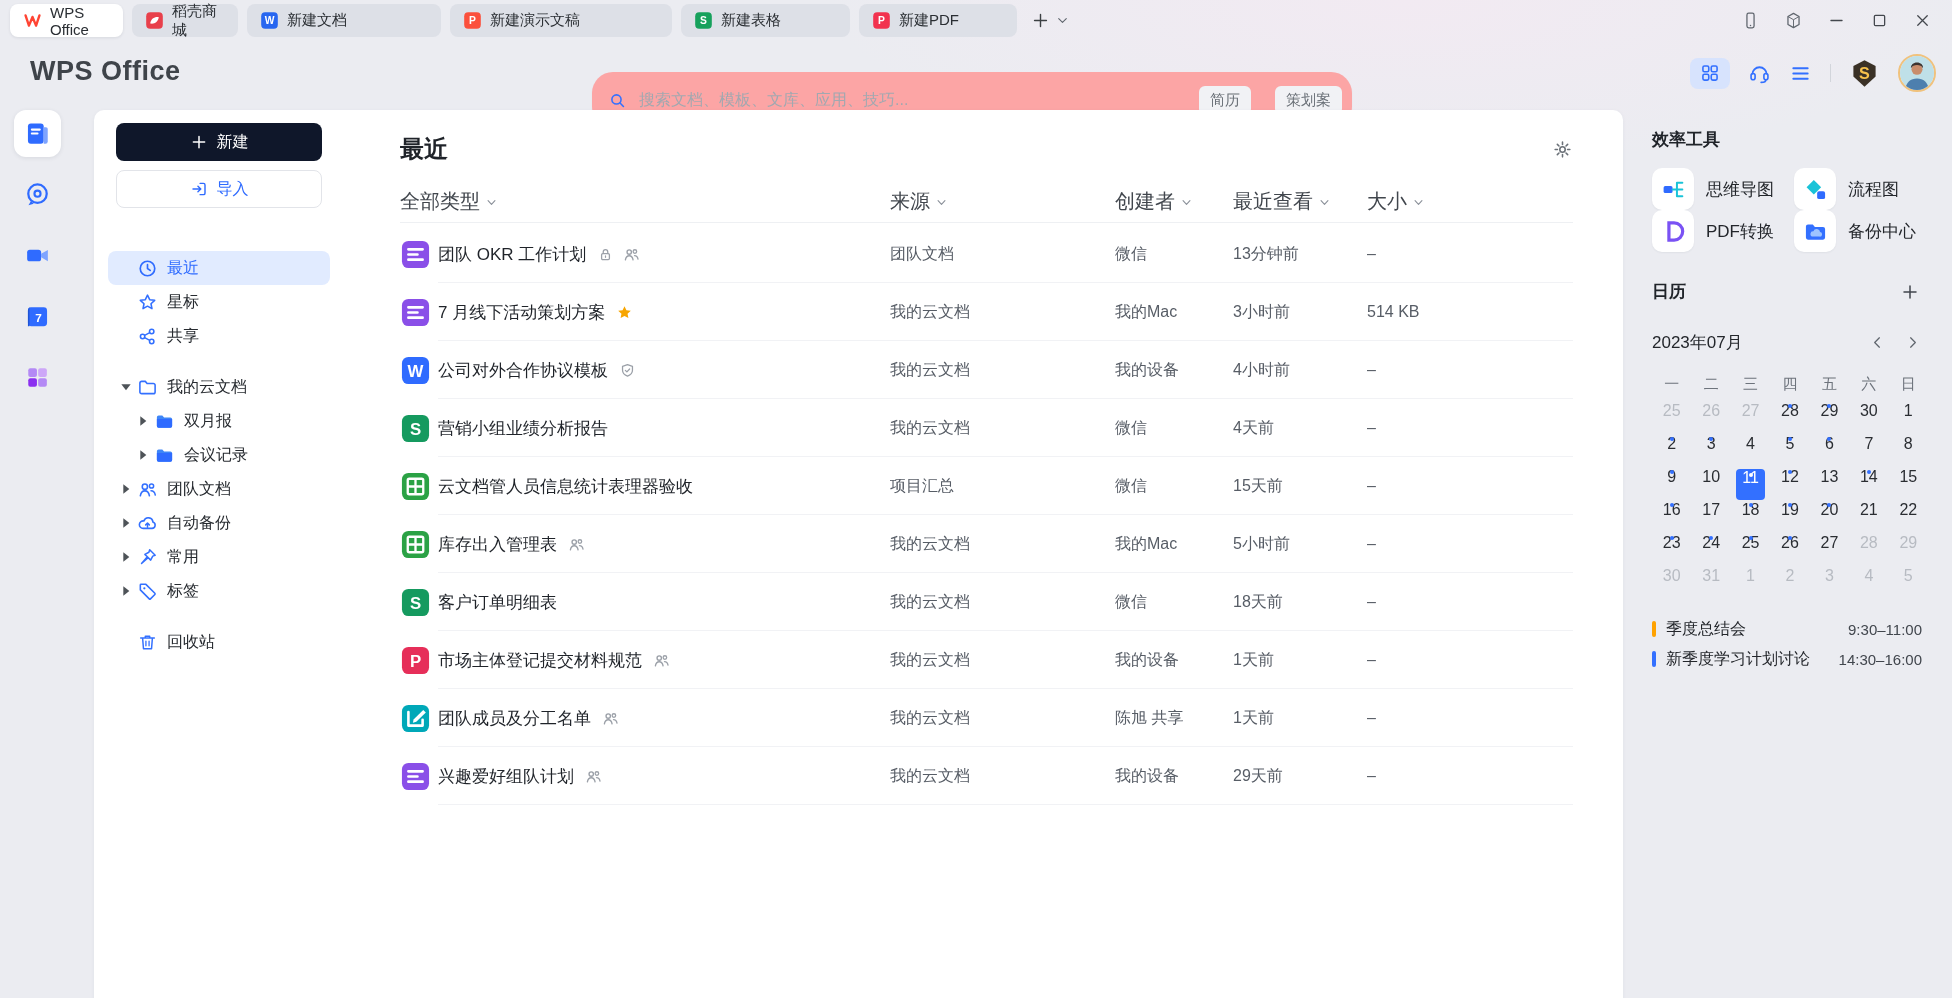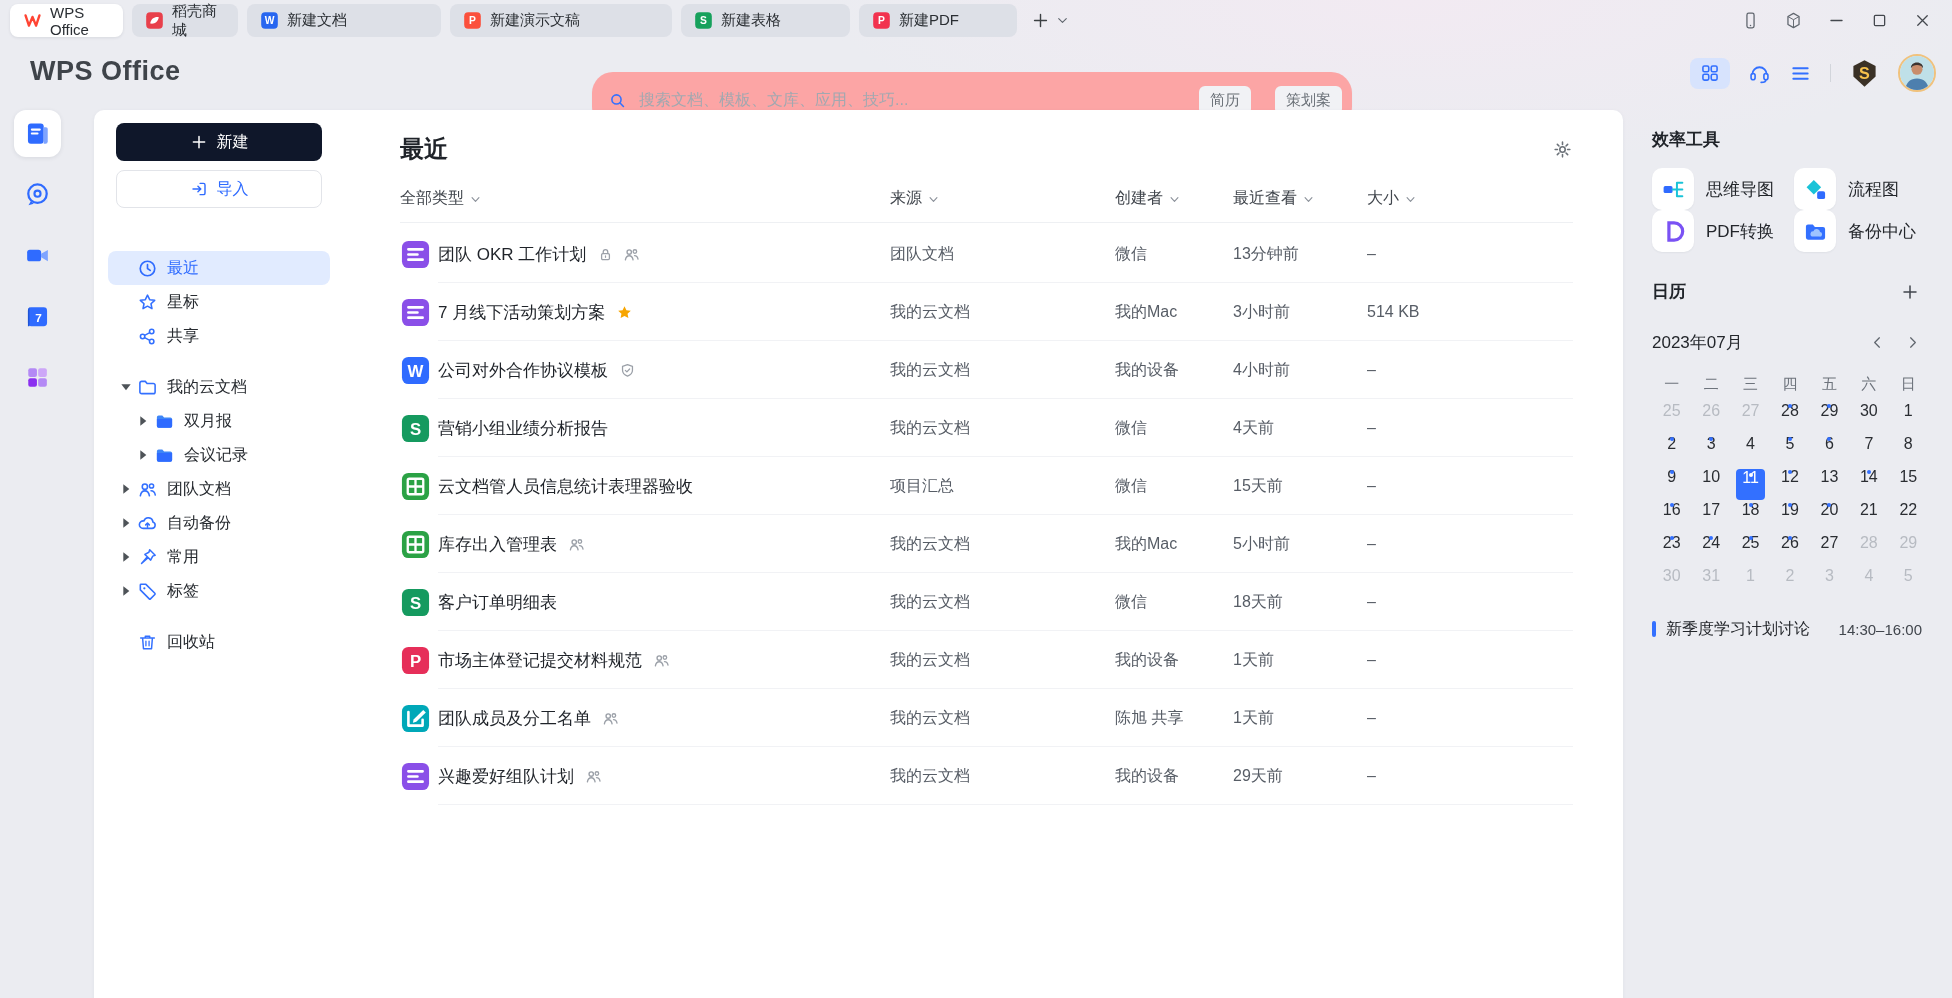--- a/index.html
+++ b/index.html
@@ -64,21 +64,21 @@
   .side-item.child{padding-left:27px;}
   .side-item .label{margin-left:9px;white-space:nowrap;}
   .group-gap{margin-top:17px;}
 
   .main{flex:1;padding:24px 50px 0 56px;box-sizing:border-box;position:relative;}
   .main-head{display:flex;align-items:center;justify-content:space-between;height:30px;}
   .main-head h1{margin:0;font-size:24px;font-weight:700;color:#1f2329;}
   .gear-btn{border:none;background:transparent;padding:0;display:flex;}
   .gear-btn .icon{width:21px;height:21px;}
   .filters{margin-top:24px;height:22px;position:relative;}
-  .filter{position:absolute;top:0;display:inline-flex;align-items:center;gap:6px;font-size:16px;color:#41464d;cursor:default;}
+  .filter{position:absolute;top:0;display:inline-flex;align-items:center;gap:6px;font-size:20px;color:#41464d;cursor:default;}
   .filter .icon{width:11px;height:11px;margin-top:2px;}
   .list-divider{height:1px;background:#eef0f3;margin-top:12px;}
   .section-label{margin-top:16px;font-size:16px;font-weight:700;color:#1f2329;}
   .rows{margin-top:2px;}
   .row{height:58px;display:flex;align-items:center;position:relative;cursor:default;}
   .row::after{content:'';position:absolute;left:38px;right:0;bottom:0;height:1px;background:#f1f2f5;}
   .ficon{width:31px;height:31px;flex-shrink:0;}
   .fname{margin-left:7px;font-size:17px;color:#1f2329;white-space:nowrap;}
   .fbadges{display:flex;align-items:center;gap:9px;margin-left:11px;}
   .fbadges .icon{width:17px;height:17px;}
@@ -990,20 +990,25 @@
         </div>
         <div class="day muted">
           <span class="num">4</span>
         </div>
         <div class="day muted">
           <span class="num">5</span>
         </div>
       </div>
     <div class="events" id="events">
         <div class="event">
+          <span class="ev-bar" style="background: rgb(255, 162, 0);"></span>
+          <span class="ev-title">季度总结会</span>
+          <span class="ev-time">9:30–11:00</span>
+        </div>
+        <div class="event">
           <span class="ev-bar" style="background: rgb(51, 112, 255);"></span>
           <span class="ev-title">新季度学习计划讨论</span>
           <span class="ev-time">14:30–16:00</span>
         </div>
       </div>
   </aside>
 
 </div>
 
 </body></html>

